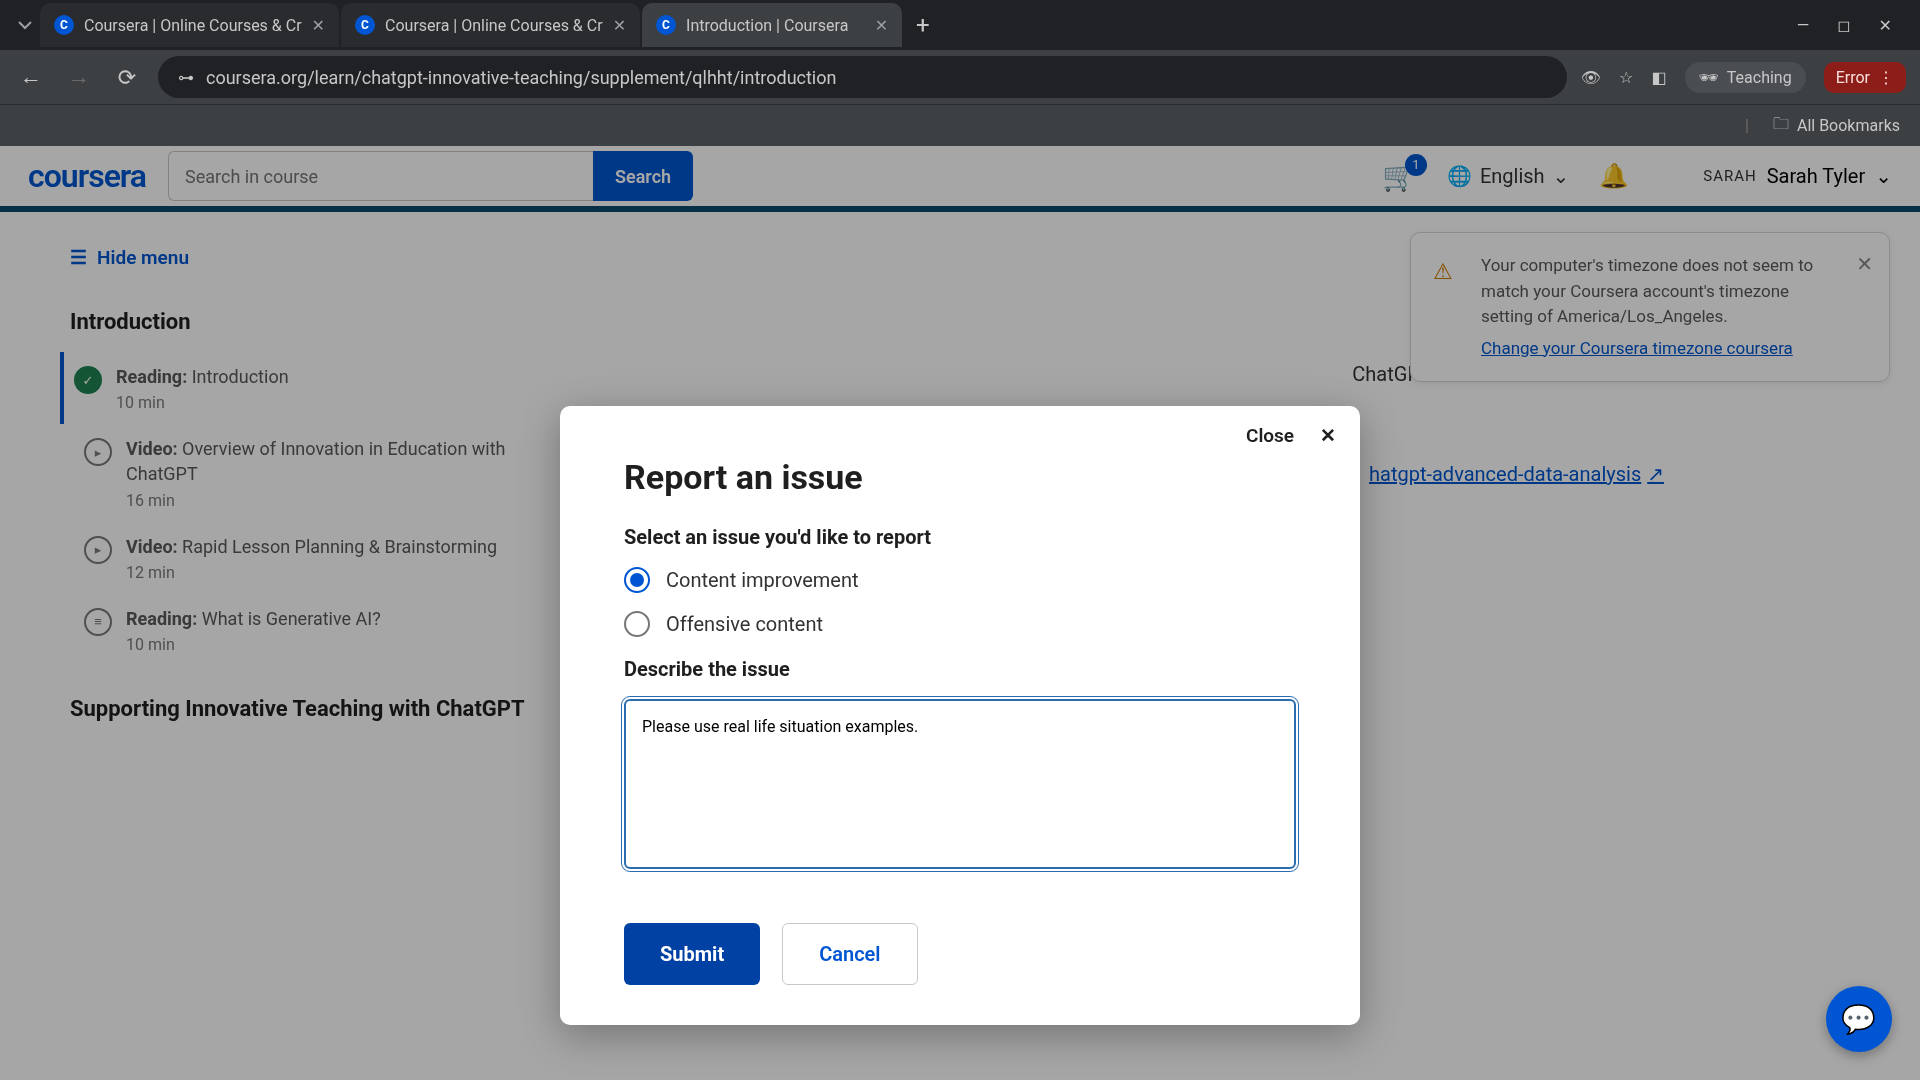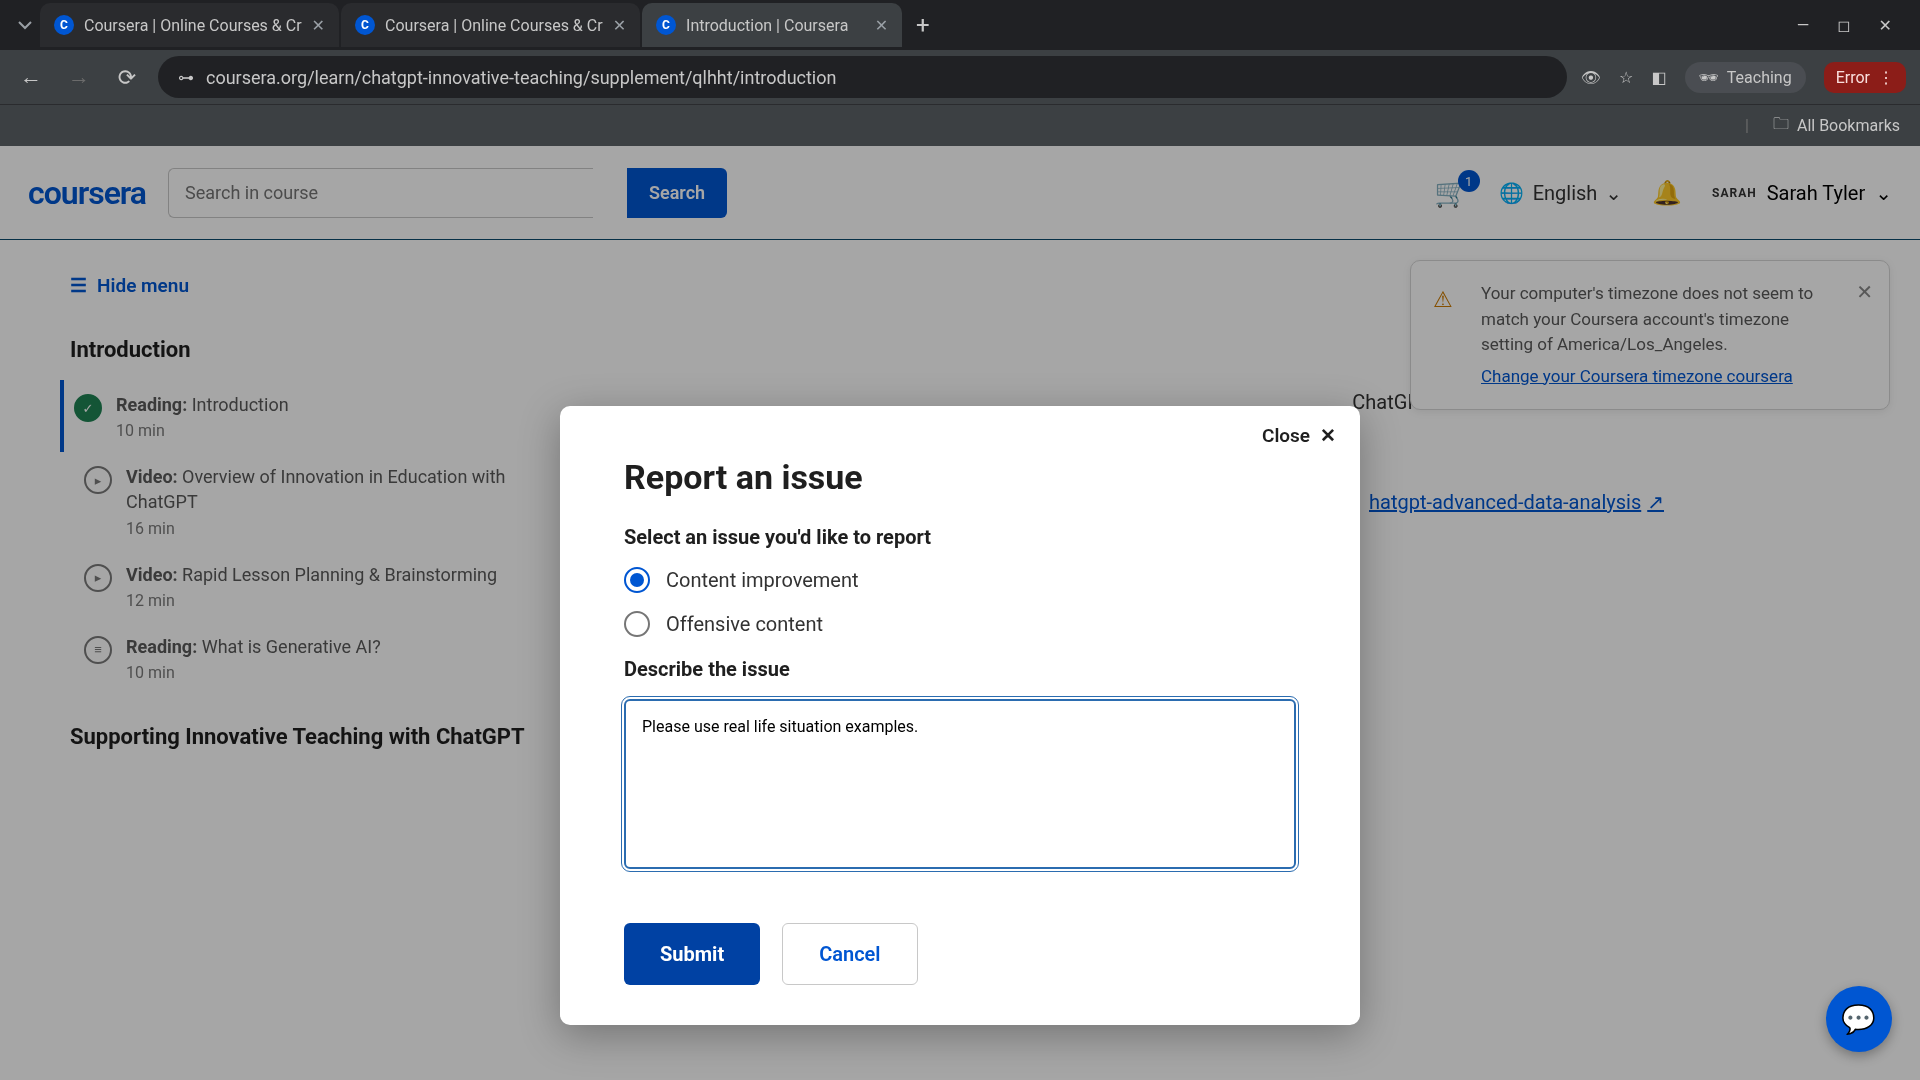--- a/index.html
+++ b/index.html
@@ -28,32 +28,32 @@
 .addr-icons { display:flex; align-items:center; gap:18px; color:#c7c7c7; }
 .incog-chip { display:flex; align-items:center; gap:8px; background:#4a4d52; padding:6px 14px; border-radius:20px; font-size:16px; }
 .error-chip { background:#8c1d18; color:#f9dedc; padding:6px 12px; border-radius:10px; font-size:16px; display:flex; gap:8px; }
 
 .bookmark-bar { display:flex; justify-content:flex-end; align-items:center; height:42px; background:#3c4043; padding:0 20px; color:#c7c7c7; font-size:16px; gap:8px; border-top:1px solid #2a2b2e;}
 
 
 .page { position:relative; background:#fff; height:934px; }
 .dim-overlay { position:absolute; inset:0; background:rgba(0,0,0,0.35); z-index:5; }
 
-.top-header { display:flex; align-items:center; height:94px; padding:0 28px; gap:22px; border-bottom:1px solid #0c4a6e; }
+.top-header { display:flex; align-items:center; height:66px; padding:0 28px; gap:22px; border-bottom:6px solid #0c4a6e; }
 .logo { color:#0056d2; font-size:32px; font-weight:600; letter-spacing:-1px; }
-.search-wrap { display:flex;gap:34px; }
+.search-wrap { display:flex; }
 .search-input { width:425px; height:50px; border:1px solid #c8c8c8; border-right:none; border-radius:6px 0 0 6px; padding:0 16px; font-size:18px; }
 .search-btn { height:50px; padding:0 22px; background:#0056d2; color:#fff; border:none; border-radius:0 6px 6px 0; font-size:18px; font-weight:600; cursor:pointer; }
 .header-right { margin-left:auto; display:flex; align-items:center; gap:30px; }
 .cart { position:relative; font-size:28px; color:#555; }
 .cart-badge { position:absolute; top:-6px; right:-10px; background:#0056d2; color:#fff; border-radius:50%; width:22px; height:22px; font-size:13px; display:flex; align-items:center; justify-content:center; }
 .lang-sel { display:flex; align-items:center; gap:8px; font-size:20px; color:#333; }
 .bell { font-size:24px; color:#555; }
 .user-chip { display:flex; align-items:center; gap:10px; font-size:20px; }
-.user-chip .avatar-label { font-weight:700; font-size:12px; letter-spacing:1px; color:#333;}
+.user-chip .avatar-label { font-weight:400; font-size:15px; letter-spacing:1px; color:#333;margin-left:44px;}
 
 .content-row { display:flex; height:856px; }
 .sidebar { width:560px; padding:20px 30px 20px 70px; }
 .hide-menu { display:flex; align-items:center; gap:10px; color:#0056d2; font-size:19px; font-weight:600; padding:14px 0 30px; cursor:pointer;}
 .sec-title { font-size:22px; font-weight:700; color:#1f1f1f; margin:10px 0 18px; }
 .sec-title.secondary { margin-top:30px; }
 .lesson-list { border-left:4px solid transparent; }
 .lesson { display:flex; gap:14px; padding:12px 0 12px 10px; cursor:pointer; }
 .lesson.active-bar { border-left:4px solid #0056d2; margin-left:-14px; padding-left:10px; }
 .lesson .icon { width:28px; height:28px; border:2px solid #7a7a7a; border-radius:50%; display:flex; align-items:center; justify-content:center; font-size:13px; color:#7a7a7a; flex-shrink:0; margin-top:2px;}
@@ -66,21 +66,21 @@
 .tz-banner { position:absolute; top:20px; right:30px; width:480px; background:#fff; border:1px solid #d6d6d6; border-radius:10px; padding:20px 50px 20px 70px; font-size:17px; color:#5a5a5a; line-height:1.5; box-shadow:0 2px 8px rgba(0,0,0,0.08); }
 .tz-banner .warn { position:absolute; left:22px; top:22px; color:#cc7a00; font-size:22px;}
 .tz-banner .x { position:absolute; right:16px; top:16px; color:#888; font-size:20px; cursor:pointer;}
 .tz-banner a { color:#0056d2; text-decoration:underline; display:inline-block; margin-top:6px;}
 .bg-link { position:absolute; top:250px; right:256px; color:#0056d2; font-size:20px; text-decoration:underline; }
 .ext-ic { margin-left:6px; }
 
 
 .modal { position:absolute; left:50%; top:260px; transform:translateX(-50%); width:800px; background:#fff; border-radius:10px; box-shadow:0 10px 40px rgba(0,0,0,0.3); z-index:10; padding:0; }
 .modal-hdr { display:flex; justify-content:flex-end; padding:18px 24px 0; }
-.close-ln { display:flex; align-items:center; gap:10px; color:#1f1f1f; font-size:19px; font-weight:600; cursor:pointer; }
+.close-ln { display:flex; align-items:center; gap:26px; color:#1f1f1f; font-size:19px; font-weight:600; cursor:pointer; }
 .modal-body { padding:10px 64px 40px; max-height:680px; overflow-y:auto; }
 .modal-body::-webkit-scrollbar { width:14px; }
 .modal-body::-webkit-scrollbar-thumb { background:#c4c4c4; border-radius:7px; }
 .modal-body::-webkit-scrollbar-track { background:#f0f0f0; }
 .modal h1 { font-size:34px; font-weight:700; margin-bottom:28px; color:#1f1f1f;}
 .modal .label { font-size:20px; font-weight:700; color:#1f1f1f; margin:20px 0 18px; }
 .radio-row { display:flex; align-items:center; gap:16px; margin:18px 0; cursor:pointer; }
 .radio { width:26px; height:26px; border:2px solid #767676; border-radius:50%; display:flex; align-items:center; justify-content:center; }
 .radio.sel { border-color:#0056d2; }
 .radio.sel::after { content:""; width:14px; height:14px; background:#0056d2; border-radius:50%; }

